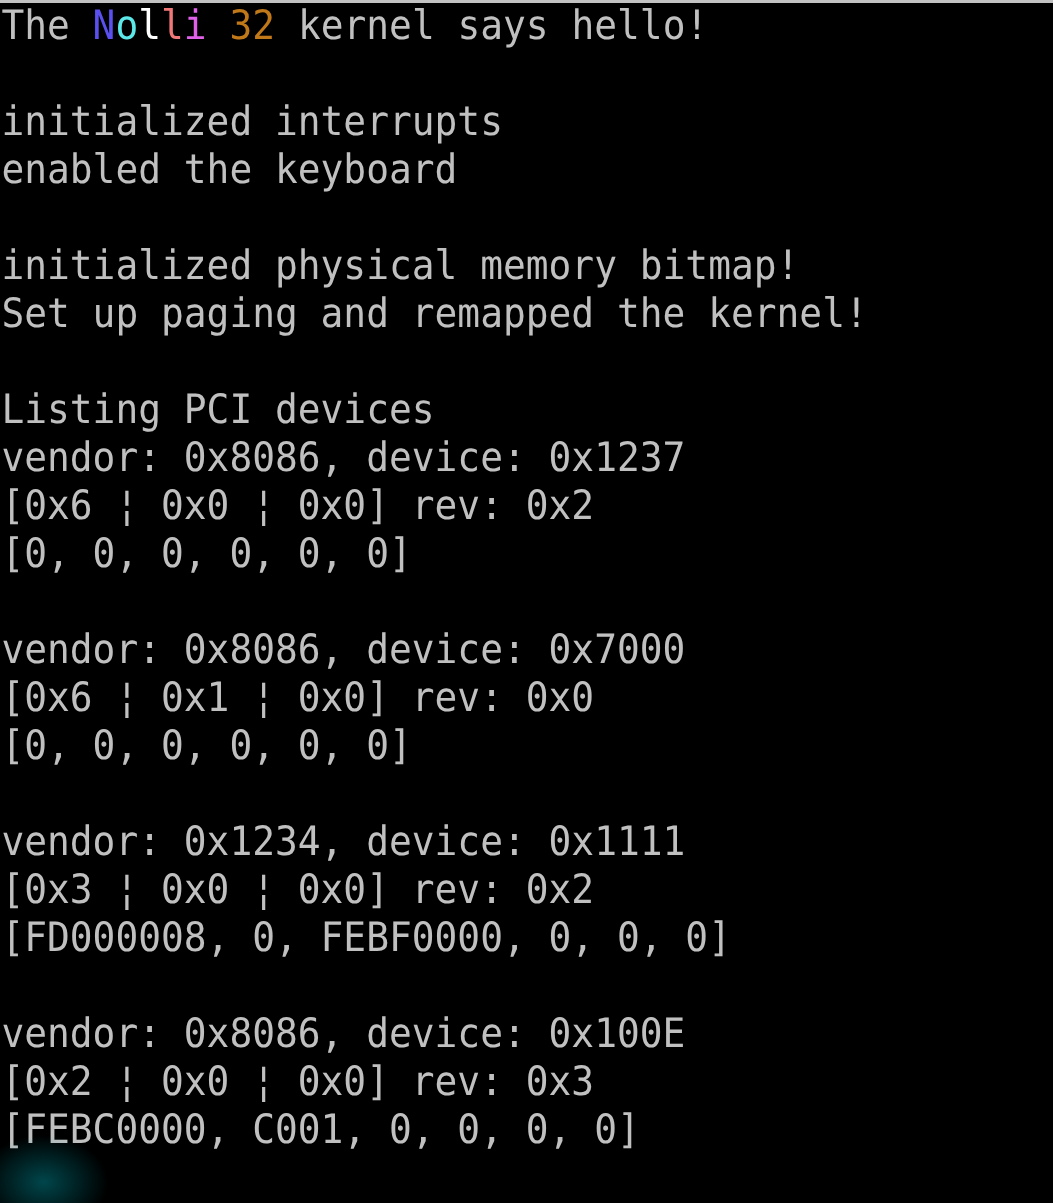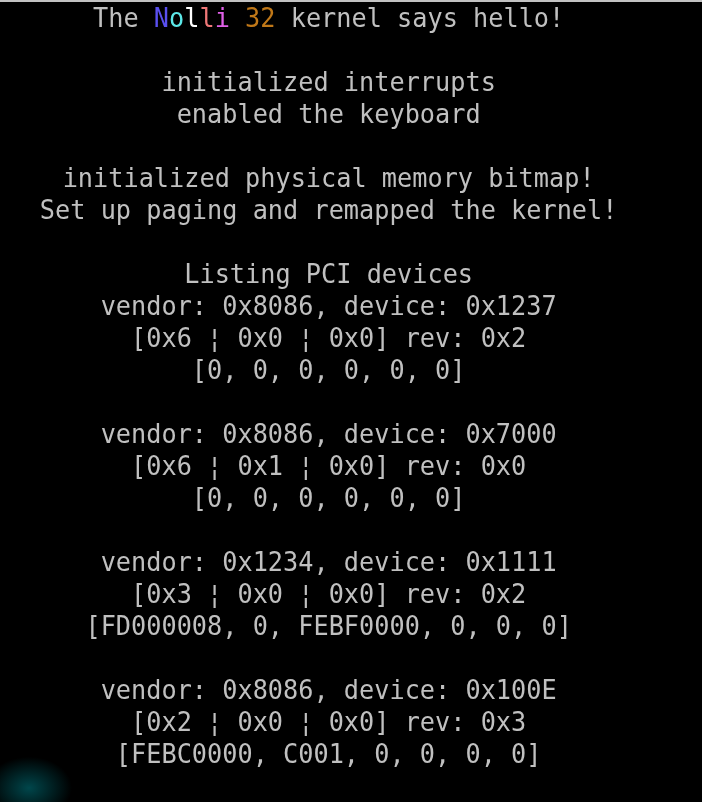--- a/index.html
+++ b/index.html
@@ -16,21 +16,20 @@
   }
 
   
   #console {
     position: relative;
     width: 702px;
     height: 802px;
     background: #000000;
     box-sizing: border-box;
     overflow: hidden;
-    text-align: center;
   }
 
   
   #top-border {
     position: absolute;
     left: 0;
     top: 0;
     width: 702px;
     height: 2px;
     background: #c2c2c2;

